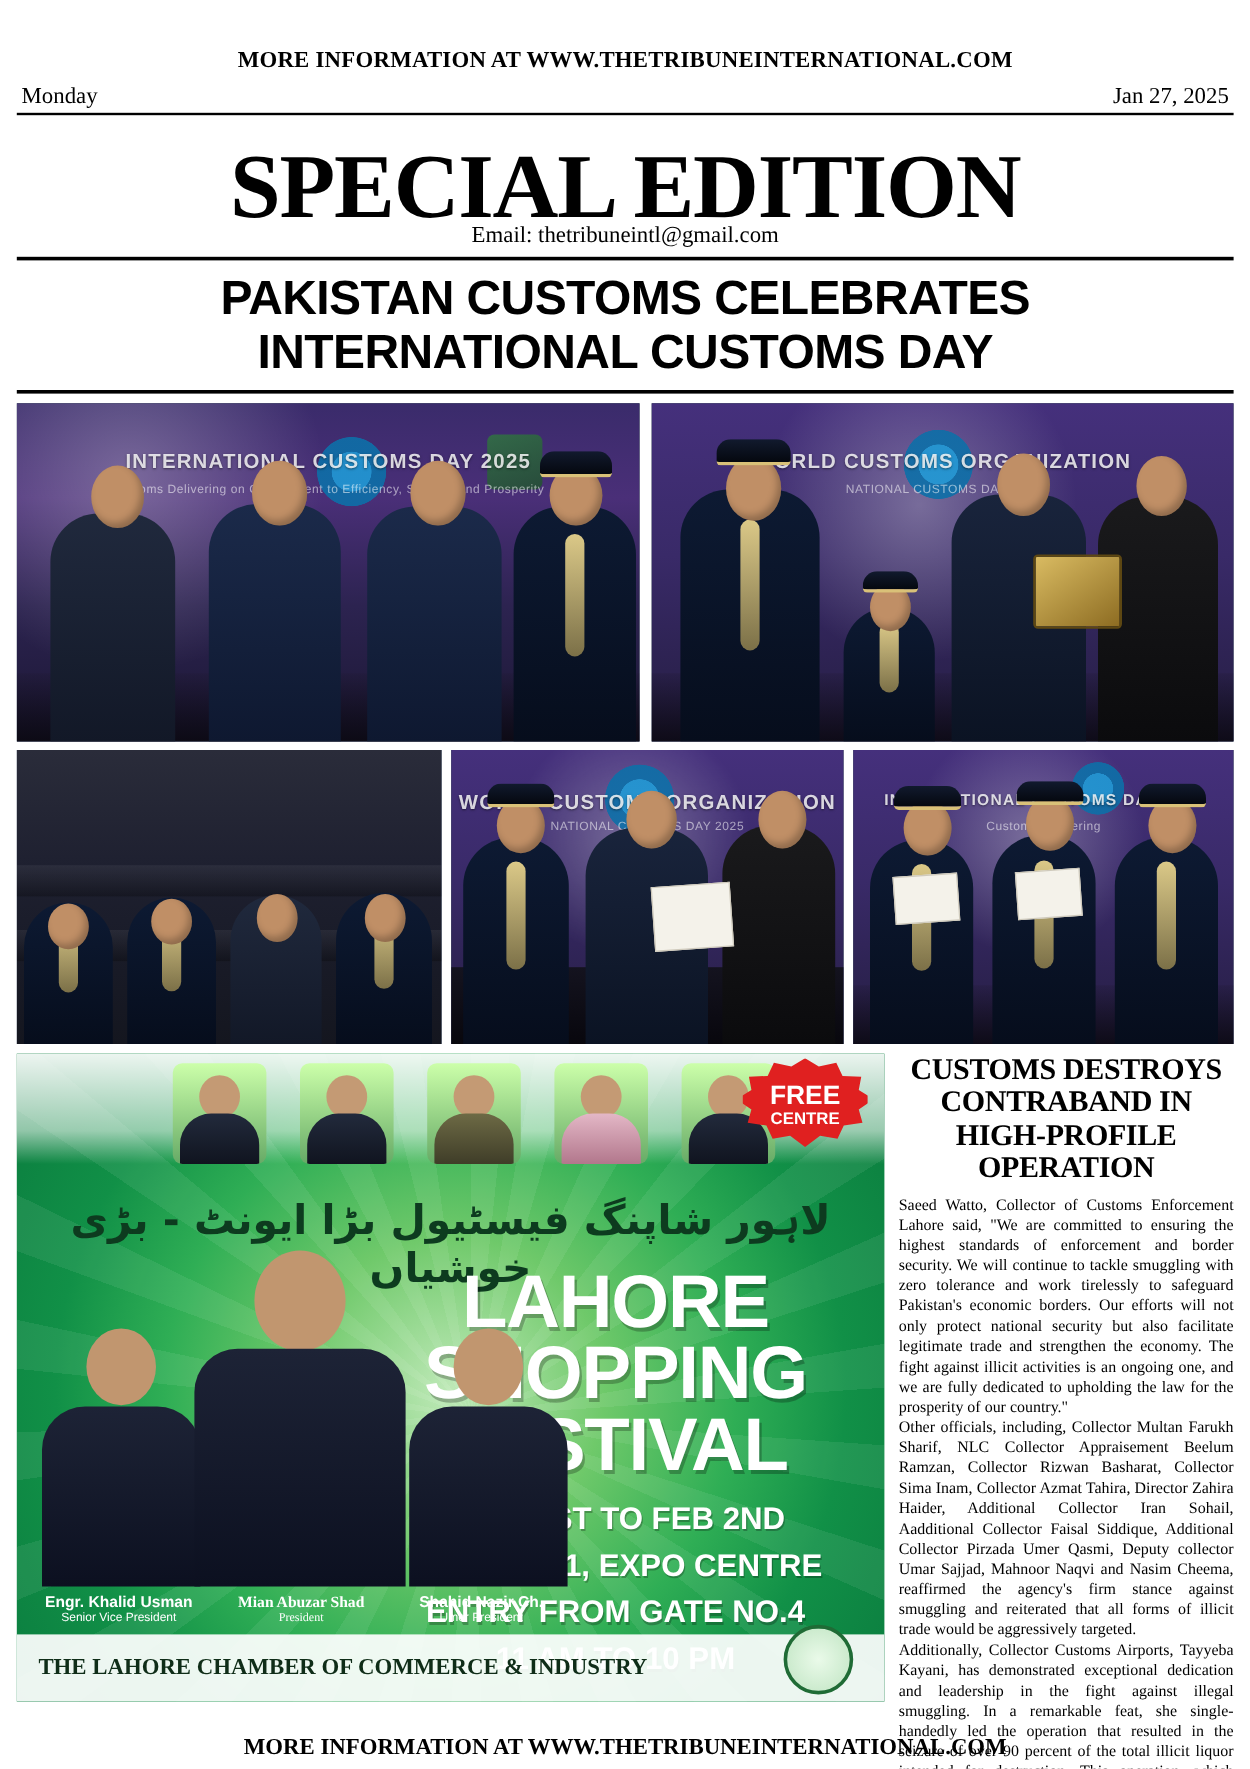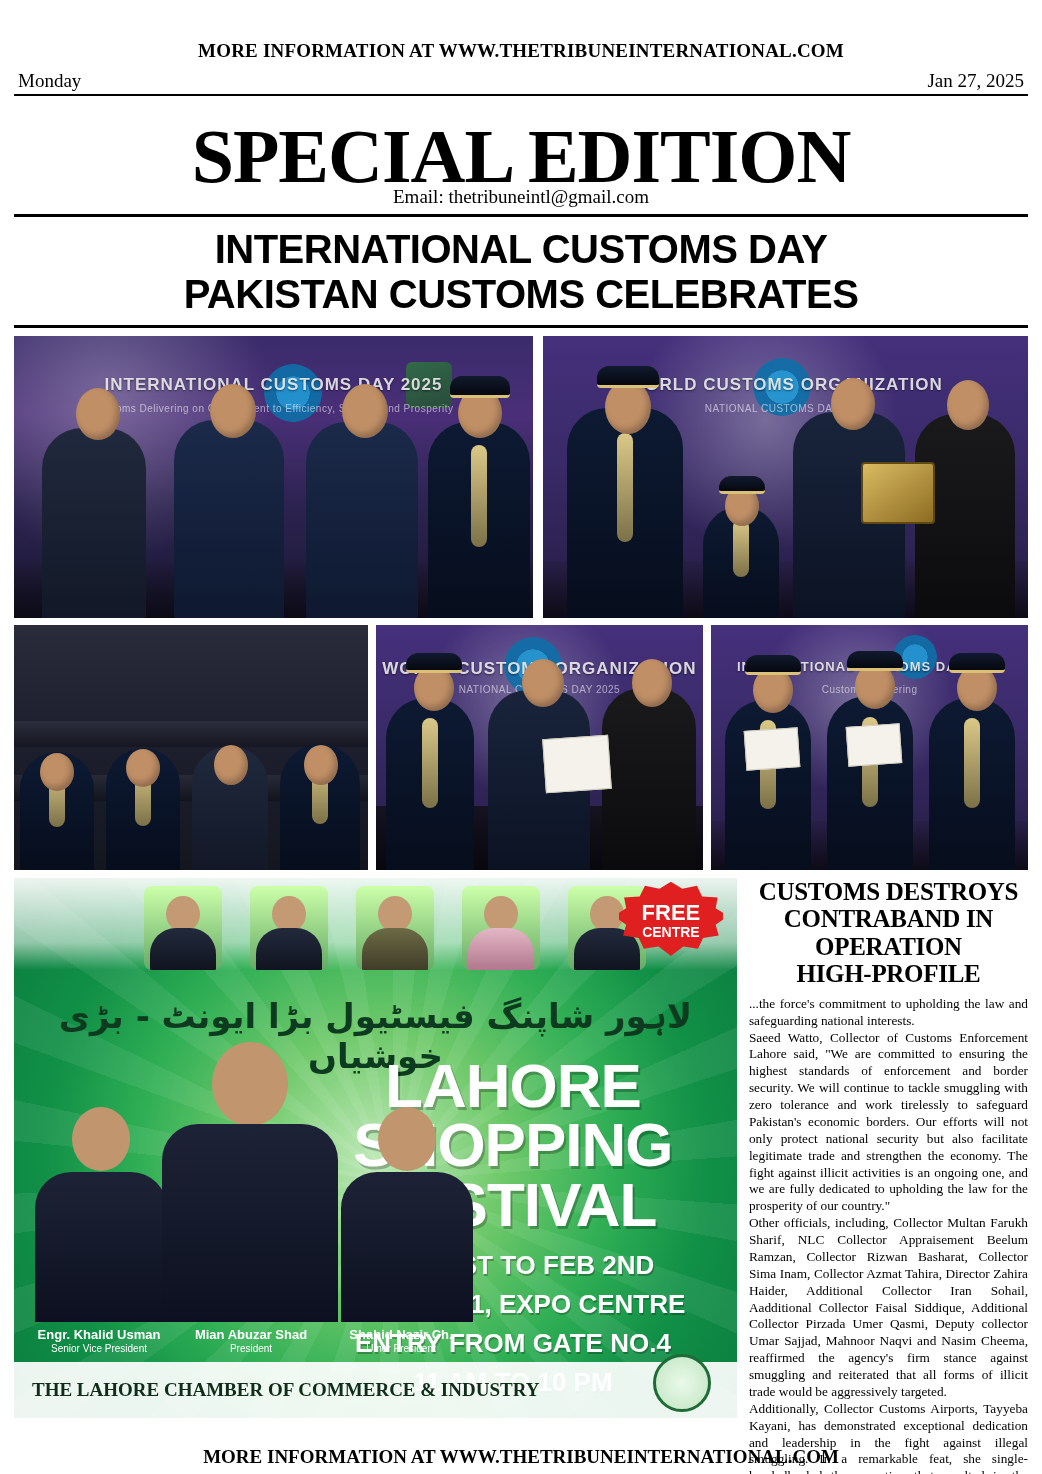--- a/index.html
+++ b/index.html
@@ -337,22 +337,22 @@
 
   <div class="daterow">
     <div class="day">Monday</div>
     <div class="date">Jan 27, 2025</div>
   </div>
 
   <div class="edition">SPECIAL EDITION</div>
   <div class="email">Email: thetribuneintl@gmail.com</div>
 
   <div class="headline">
+    <div>PAKISTAN CUSTOMS CELEBRATES</div>
     <div>INTERNATIONAL CUSTOMS DAY</div>
-    <div>PAKISTAN CUSTOMS CELEBRATES</div>
   </div>
 
   <div class="photos-row1">
 
     <div class="ph r1a">
       <div class="backdrop"></div>
       <div class="wco-logo" style="left:250px; top:28px;"></div>
       <div class="fbr-logo" style="left:392px; top:26px;"></div>
       <div class="bannertext">INTERNATIONAL CUSTOMS DAY 2025</div>
       <div class="bannersub">Customs Delivering on Commitment to Efficiency, Security and Prosperity</div>
@@ -514,44 +514,43 @@
       </div>
       <div class="exec" style="left:318px;">
         <div class="eh"></div>
         <div class="eb"></div>
       </div>
 
       <div class="exec-name" style="left:10px; width:150px;">
         <div>Engr. Khalid Usman</div>
         <div class="exec-role">Senior Vice President</div>
       </div>
-      <div class="exec-name" style="left:162px; width:150px;">
+      <div class="exec-name" style="left:162px; width:150px;font-family:Liberation Serif, serif;">
         <div>Mian Abuzar Shad</div>
         <div class="exec-role">President</div>
       </div>
       <div class="exec-name" style="left:312px; width:150px;">
         <div>Shahid Nazir Ch.</div>
         <div class="exec-role">Umer President</div>
       </div>
 
       <div class="poster-footer">
         <div class="cham">THE LAHORE CHAMBER OF COMMERCE &amp; INDUSTRY</div>
       </div>
       <div class="lcci-seal"></div>
     </div>
 
     <div class="article">
       <div class="art-head">
         <div>CUSTOMS DESTROYS</div>
         <div>CONTRABAND IN</div>
+        <div>HIGH-PROFILE</div>
         <div>OPERATION</div>
-        <div>HIGH-PROFILE</div>
       </div>
       <div class="art-body">
-        <p>...the force's commitment to upholding the law and safeguarding national interests.</p>
         <p>Saeed Watto, Collector of Customs Enforcement Lahore said, "We are committed to ensuring the highest standards of enforcement and border security. We will continue to tackle smuggling with zero tolerance and work tirelessly to safeguard Pakistan's economic borders. Our efforts will not only protect national security but also facilitate legitimate trade and strengthen the economy. The fight against illicit activities is an ongoing one, and we are fully dedicated to upholding the law for the prosperity of our country."</p>
         <p>Other officials, including, Collector Multan Farukh Sharif, NLC Collector Appraisement Beelum Ramzan, Collector Rizwan Basharat, Collector Sima Inam, Collector Azmat Tahira, Director Zahira Haider, Additional Collector Iran Sohail, Aadditional Collector Faisal Siddique, Additional Collector Pirzada Umer Qasmi, Deputy collector Umar Sajjad, Mahnoor Naqvi and Nasim Cheema, reaffirmed the agency's firm stance against smuggling and reiterated that all forms of illicit trade would be aggressively targeted.</p>
         <p>Additionally, Collector Customs Airports, Tayyeba Kayani, has demonstrated exceptional dedication and leadership in the fight against illegal smuggling. In a remarkable feat, she single-handedly led the operation that resulted in the seizure of over 90 percent of the total illicit liquor intended for destruction. This operation, which targeted significant quantities of contraband, is estimated to be worth over 25 crore rupees.</p>
       </div>
     </div>
   </div>
 
   <div class="bottombanner">MORE INFORMATION AT WWW.THETRIBUNEINTERNATIONAL.COM</div>
 </div>
 

